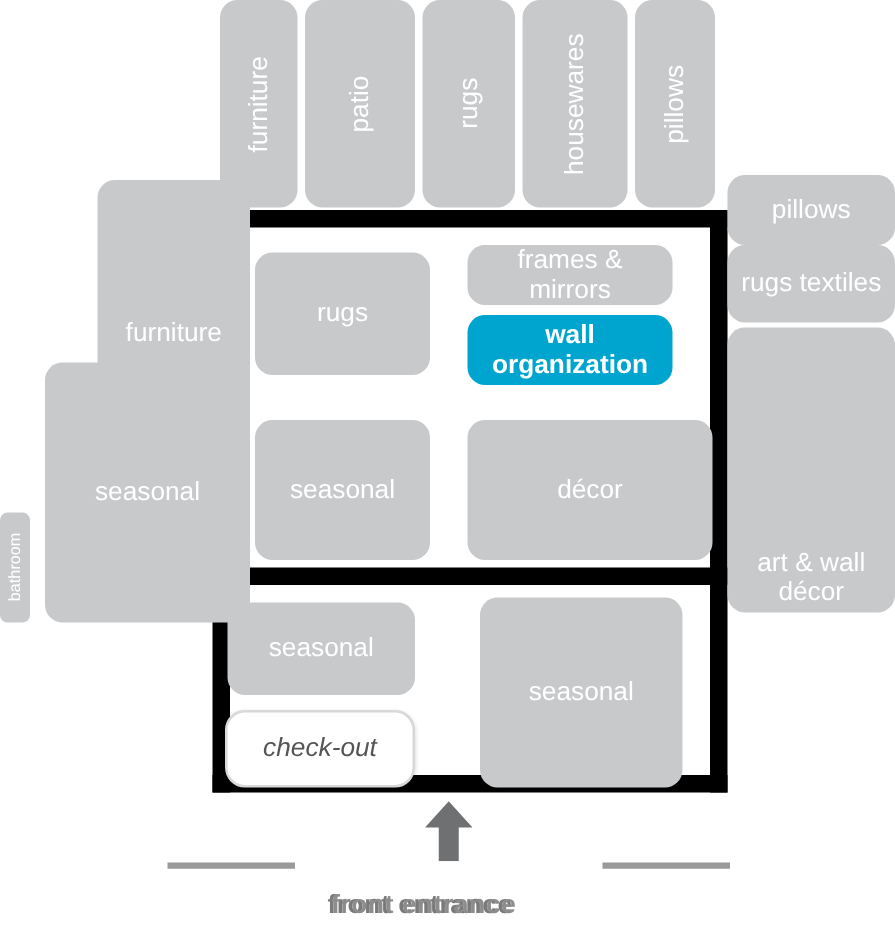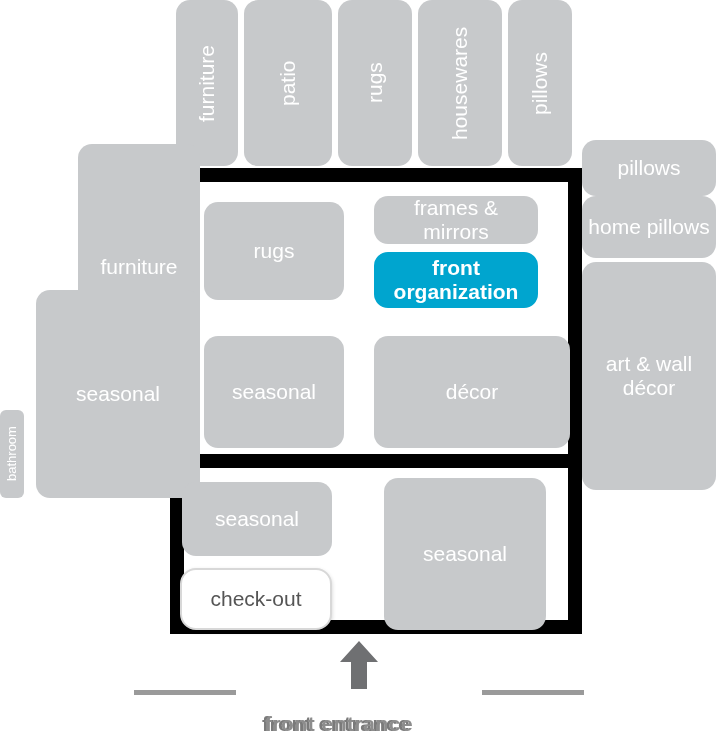--- a/index.html
+++ b/index.html
@@ -40,20 +40,21 @@
     font-weight: bold;
     font-size: 21px;
   }
   .zone.checkout {
     background: #ffffff;
     color: #555555;
     border: 2px solid #d8d8d8;
     box-shadow: 0 2px 4px rgba(0,0,0,0.18);
     font-size: 21px;
     border-radius: 16px;
+    font-style: italic;
   }
   .zone.bathroom {
     font-size: 13px;
     color: #ffffff;
     border-radius: 6px;
   }
 
   
   .wall {
     position: absolute;
@@ -120,44 +121,44 @@
     <span>housewares</span>
   </div>
   <div class="zone vertical" style="left:508px; top:0px; width:64px; height:166px;">
     <span>pillows</span>
   </div>
 
   <div class="zone" style="left:582px; top:140px; width:134px; height:56px;">
     <span>pillows</span>
   </div>
   <div class="zone" style="left:582px; top:196px; width:134px; height:62px;">
-    <span>home pillows</span>
+    <span>rugs textiles</span>
   </div>
-  <div class="zone" style="left:582px; top:262px; width:134px; height:228px;">
+  <div class="zone" style="left:582px; top:262px; width:134px; height:228px;align-items:flex-end;">
     <span>art &amp; wall décor</span>
   </div>
 
   <div class="zone" style="left:78px; top:144px; width:122px; height:246px;">
     <span>furniture</span>
   </div>
   <div class="zone" style="left:36px; top:290px; width:164px; height:208px;">
     <span>seasonal</span>
   </div>
   <div class="zone bathroom vertical" style="left:0px; top:410px; width:24px; height:88px;">
     <span>bathroom</span>
   </div>
 
   <div class="zone" style="left:204px; top:202px; width:140px; height:98px;">
     <span>rugs</span>
   </div>
   <div class="zone" style="left:374px; top:196px; width:164px; height:48px;">
     <span>frames &amp; mirrors</span>
   </div>
   <div class="zone highlight" style="left:374px; top:252px; width:164px; height:56px;">
-    <span>front organization</span>
+    <span>wall organization</span>
   </div>
   <div class="zone" style="left:204px; top:336px; width:140px; height:112px;">
     <span>seasonal</span>
   </div>
   <div class="zone" style="left:374px; top:336px; width:196px; height:112px;">
     <span>décor</span>
   </div>
   <div class="zone" style="left:182px; top:482px; width:150px; height:74px;">
     <span>seasonal</span>
   </div>

